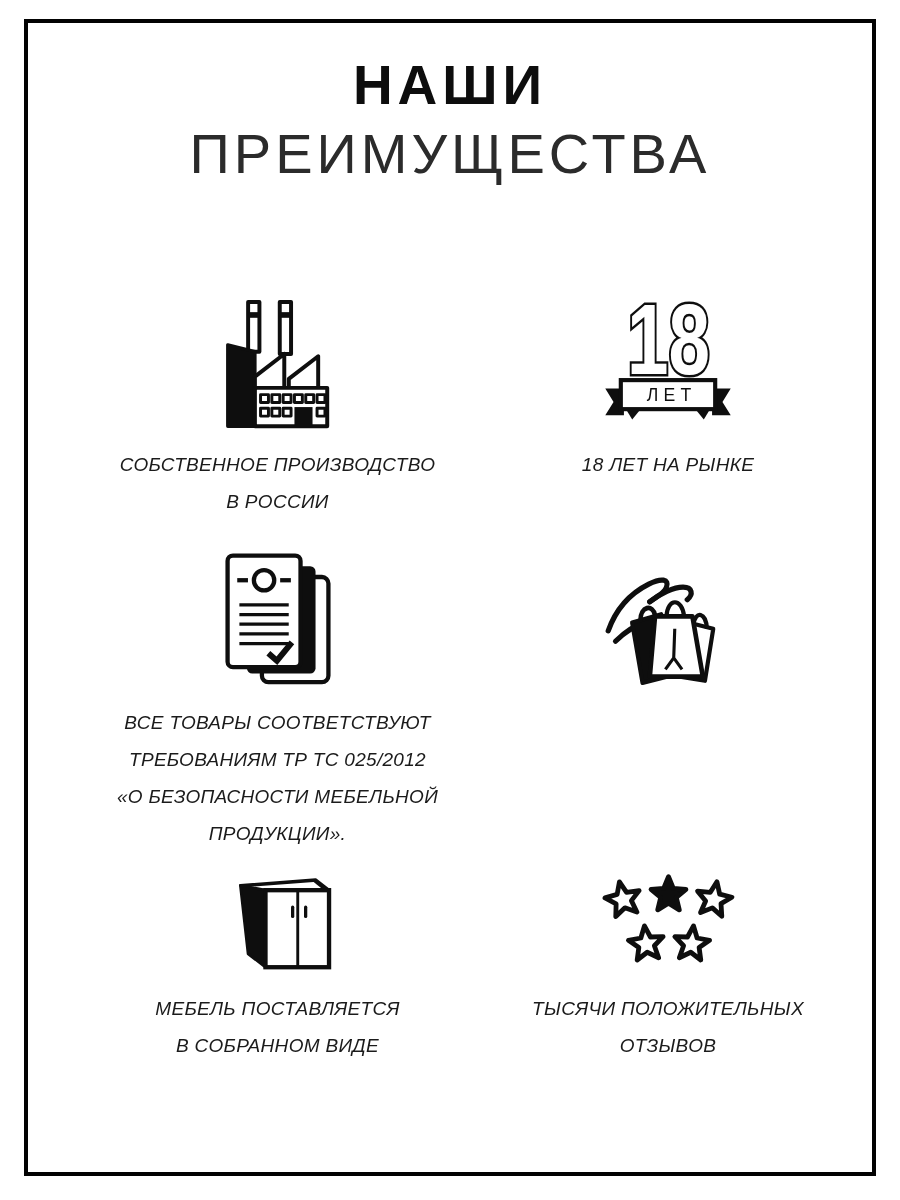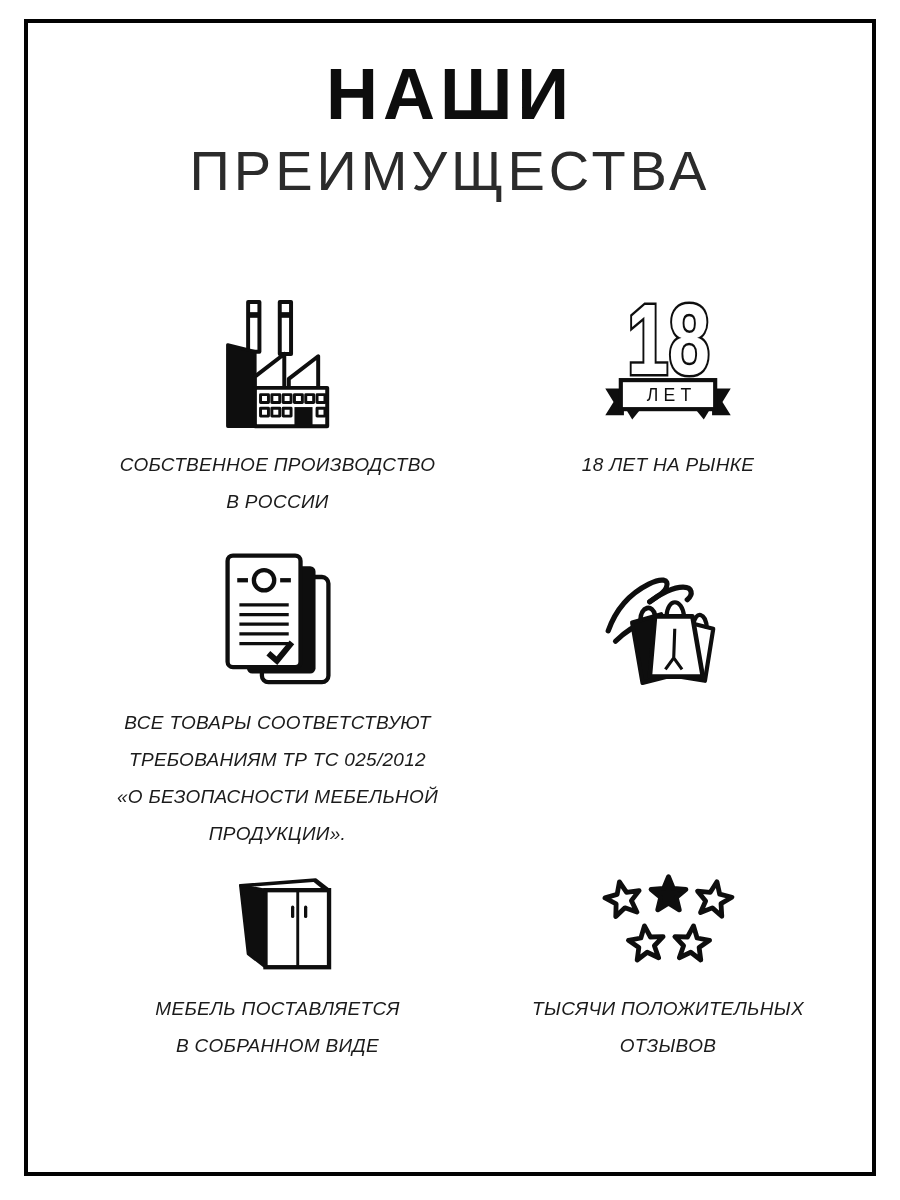--- a/index.html
+++ b/index.html
@@ -6,21 +6,21 @@
   body{
     width:900px;height:1200px;position:relative;background:#ffffff;
     font-family:"Liberation Sans",sans-serif;color:#111;overflow:hidden;
   }
   .frame{
     position:absolute;left:24px;top:19px;width:852px;height:1157px;
     border:4px solid #020202;box-sizing:border-box;
   }
   .title-block{position:absolute;left:0;top:58px;width:900px;text-align:center;}
   .title-bold{
-    font-size:72px;font-weight:800;letter-spacing:5px;line-height:1.0;color:#0d0d0d;
+    font-size:55px;font-weight:800;letter-spacing:5px;line-height:1.0;color:#0d0d0d;
   }
   .title-light{
     font-size:56px;font-weight:300;letter-spacing:4px;margin-top:8px;color:#2b2b2b;
   }
   .grid{
     position:absolute;left:70px;top:270px;width:781px;
     display:grid;grid-template-columns:415px 366px;grid-template-rows:270px 320px auto;
   }
   .cell{display:flex;flex-direction:column;align-items:center;}
   .icon-box{display:flex;align-items:center;justify-content:center;}

